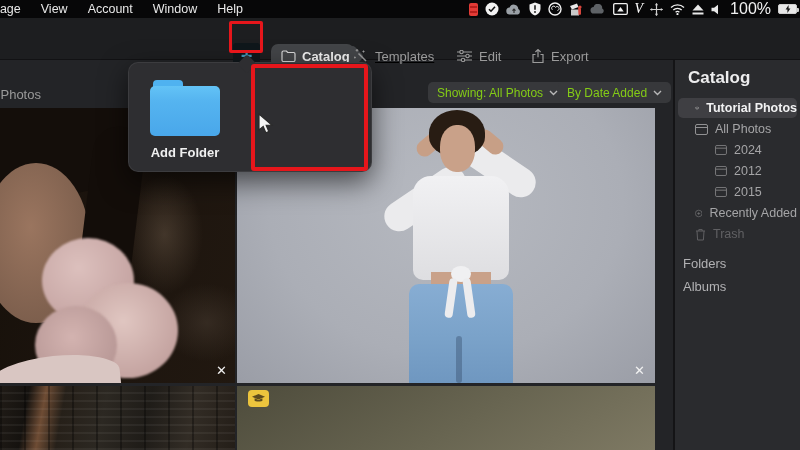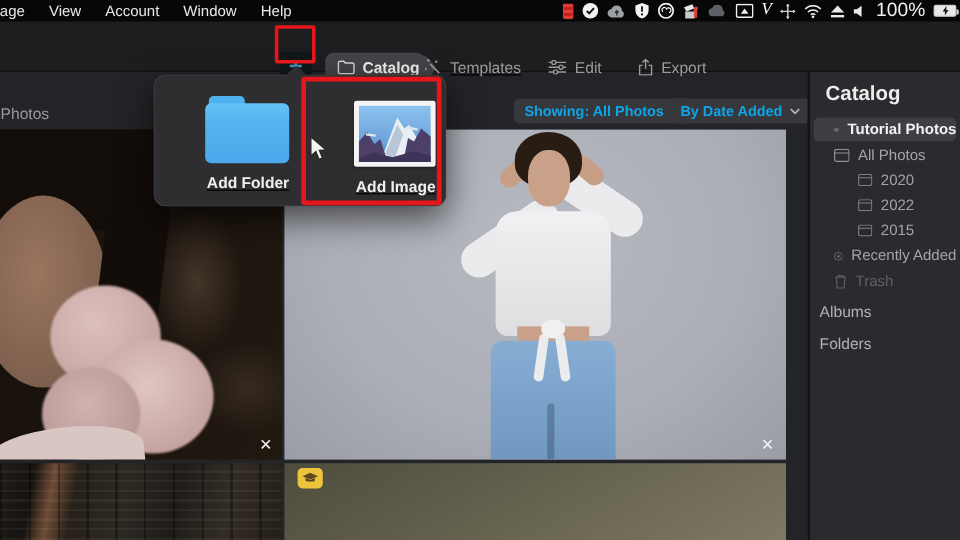--- a/index.html
+++ b/index.html
@@ -37,21 +37,21 @@
   .tab-catalog .tab-label { color:#f4f4f4; font-size:13px; font-weight:bold; position:relative; z-index:1; }
   .tool-tab { position:absolute; top:26px; height:24px; display:flex; align-items:center; gap:7px; }
   .tool-tab .tab-label { color:#9b9b9b; font-size:13px; }
   .t-templates { left:354px;text-decoration:underline; } .t-edit { left:457px; } .t-export { left:532px; }
 
   
   .content { position:absolute; left:0; top:60px; width:673px; height:390px; background:#232427; overflow:hidden; }
   .gallery-title { position:absolute; left:-46px; top:27px; color:#9a9a9a; font-size:13px; white-space:nowrap; }
   .filter-pill { position:absolute; top:22px; height:21px; background:#37383b; border-radius:5px;
                  display:flex; align-items:center; gap:6px; padding:0 9px; }
-  .filter-pill span { color:#0ea5e9; font-size:12px; white-space:nowrap;font-weight:bold; }
+  .filter-pill span { color:#84cc16; font-size:12px; white-space:nowrap; }
   .pill-showing { left:428px; } .pill-sort { left:558px; }
 
   .photo { position:absolute; overflow:hidden; }
   .photo-close { position:absolute; color:#f2f2f2; font-size:13px; line-height:13px; z-index:5; }
   .p1 { left:0; top:48px; width:235px; height:275px; background:
         radial-gradient(ellipse 55px 85px at 70% 46%, rgba(96,80,64,.55), transparent 70%),
         radial-gradient(ellipse 70px 60px at 88% 78%, rgba(70,58,48,.55), transparent 65%),
         linear-gradient(105deg,#161009 0%,#1c140e 45%,#211810 100%); }
   .p1 .face { position:absolute; left:-18px; top:55px; width:108px; height:160px; border-radius:50%;
               background:radial-gradient(ellipse at 45% 40%, #9a755f 0%, #7d5f4d 70%, #5c463a 100%); }
@@ -108,21 +108,21 @@
   .sb-item.disabled .sb-label { color:#606063; }
   .sb-section { color:#b2b2b4; font-size:13px; margin:8px 0 6px 8px; }
   .sb-section.first { margin-top:12px; }
 
   
   .popover { position:absolute; left:128px; top:62px; width:244px; height:110px; background:#2e2e31;
              border:1px solid rgba(255,255,255,.07); border-radius:10px; z-index:50;
              box-shadow:0 10px 28px rgba(0,0,0,.6); }
   .popover .caret { position:absolute; left:111px; top:-6px; width:14px; height:14px; background:#2e2e31;
                     transform:rotate(45deg); border-radius:3px; }
-  .pop-item { position:absolute; top:14px; width:112px; display:flex; flex-direction:column; align-items:flex-end;text-decoration:underline; }
+  .pop-item { position:absolute; top:14px; width:112px; display:flex; flex-direction:column; align-items:center; }
   .pop-folder { left:0; } .pop-image { left:122px; }
   .pop-label { color:#f0f0f0; font-size:13px; font-weight:bold; margin-top:9px; white-space:nowrap; }
   .folder-graphic { position:relative; width:70px; height:56px; margin-top:3px; }
   .folder-tab { position:absolute; left:3px; top:0; width:30px; height:12px; border-radius:4px 4px 0 0; background:#4fb2f0; }
   .folder-body { position:absolute; left:0; top:6px; width:70px; height:50px; border-radius:5px;
                  background:linear-gradient(#63c3f6 0%,#55b4f0 30%,#49a7ea 100%); }
   .image-graphic { width:68px; height:55px; background:#f4f4f4; border-radius:2px; padding:4px; margin-top:7px;
                    box-shadow:0 1px 3px rgba(0,0,0,.4); }
   .image-graphic svg { display:block; width:60px; height:47px; }
 
@@ -211,28 +211,28 @@
           <rect x="0.5" y="0.5" width="12" height="10" rx="1.5" fill="none" stroke="#919193" stroke-width="1"></rect>
           <path d="M0.5 3.5h12" stroke="#919193" stroke-width="1"></path>
         </svg>
       <span class="sb-label">All Photos</span>
     </div>
     <div class="sb-item year">
       <svg class="icon-svg" width="12" height="10" viewBox="0 0 13 11">
           <rect x="0.5" y="0.5" width="12" height="10" rx="1.5" fill="none" stroke="#808082" stroke-width="1"></rect>
           <path d="M0.5 3.5h12" stroke="#808082" stroke-width="1"></path>
         </svg>
-      <span class="sb-label">2020</span>
+      <span class="sb-label">2024</span>
     </div>
     <div class="sb-item year">
       <svg class="icon-svg" width="12" height="10" viewBox="0 0 13 11">
           <rect x="0.5" y="0.5" width="12" height="10" rx="1.5" fill="none" stroke="#808082" stroke-width="1"></rect>
           <path d="M0.5 3.5h12" stroke="#808082" stroke-width="1"></path>
         </svg>
-      <span class="sb-label">2022</span>
+      <span class="sb-label">2012</span>
     </div>
     <div class="sb-item year">
       <svg class="icon-svg" width="12" height="10" viewBox="0 0 13 11">
           <rect x="0.5" y="0.5" width="12" height="10" rx="1.5" fill="none" stroke="#808082" stroke-width="1"></rect>
           <path d="M0.5 3.5h12" stroke="#808082" stroke-width="1"></path>
         </svg>
       <span class="sb-label">2015</span>
     </div>
     <div class="sb-item">
       <svg class="icon-svg" width="13" height="13" viewBox="0 0 13 13">
@@ -241,22 +241,22 @@
         </svg>
       <span class="sb-label">Recently Added</span>
     </div>
     <div class="sb-item disabled">
       <svg class="icon-svg" width="11" height="13" viewBox="0 0 11 13">
           <path d="M1 3h9M3.8 3V1.6h3.4V3M2 3l.6 9h5.8L9 3" fill="none" stroke="#606063" stroke-width="1"></path>
         </svg>
       <span class="sb-label">Trash</span>
     </div>
 
+    <div class="sb-section first">Folders</div>
     <div class="sb-section">Albums</div>
-    <div class="sb-section first">Folders</div>
   </div>
 
   <div class="toolbar">
     <div class="add-btn">+</div>
 
     <div class="tab-catalog">
       <svg class="icon-svg" width="15" height="12" viewBox="0 0 15 12">
           <path d="M1 2.5c0-.8.6-1.5 1.4-1.5h3l1.3 1.5h6c.7 0 1.3.6 1.3 1.4v6.1c0 .8-.6 1.5-1.4 1.5H2.4C1.6 11.5 1 10.8 1 10z" fill="none" stroke="#d9d9d9" stroke-width="1.2"></path>
         </svg>
       <span class="tab-label">Catalog</span>
@@ -384,40 +384,20 @@
 
   <div class="popover">
     <div class="caret"></div>
     <div class="pop-item pop-folder">
       <div class="folder-graphic">
         <div class="folder-tab"></div>
         <div class="folder-body"></div>
       </div>
       <div class="pop-label">Add Folder</div>
     </div>
-    <div class="pop-item pop-image">
-      <div class="image-graphic">
-        <svg viewBox="0 0 60 47">
-          <defs>
-              <linearGradient id="sky" x1="0" y1="0" x2="0" y2="1">
-                <stop offset="0" stop-color="#8cc3ee"></stop>
-                <stop offset="1" stop-color="#5b8fd2"></stop>
-              </linearGradient>
-            </defs>
-          <rect width="60" height="47" fill="url(#sky)"></rect>
-          <path d="M18 47L32 10l6 9 4-3 8 14 4 17z" fill="#e9eef5"></path>
-          <path d="M22 40l10-24 5 8-8 23z" fill="#b9c6d8"></path>
-          <path d="M0 47V30l7-8 6 10 5-4 6 19z" fill="#4c3f68"></path>
-          <path d="M60 47V26l-8-7-6 11-5-3-4 20z" fill="#4c3f68"></path>
-          <path d="M0 47h60v-5l-14-4-18 5-16-4-12 5z" fill="#3d3357"></path>
-          <path d="M6 24l8 1M40 18l9 2" stroke="#dfe8f2" stroke-width="2"></path>
-        </svg>
-      </div>
-      <div class="pop-label">Add Image</div>
-    </div>
   </div>
 
   <div class="red-box rb-plus"></div>
   <div class="red-box rb-image"></div>
 
   <svg class="cursor" width="16" height="22" viewBox="0 0 16 22">
     <path d="M1 1l0 16 4.2-3.6 2.6 6.4 3-1.2-2.6-6.2 5.6-0.4z" fill="#f5f5f5" stroke="#2a2a2a" stroke-width="1.2"></path>
   </svg>
 
 </div>

